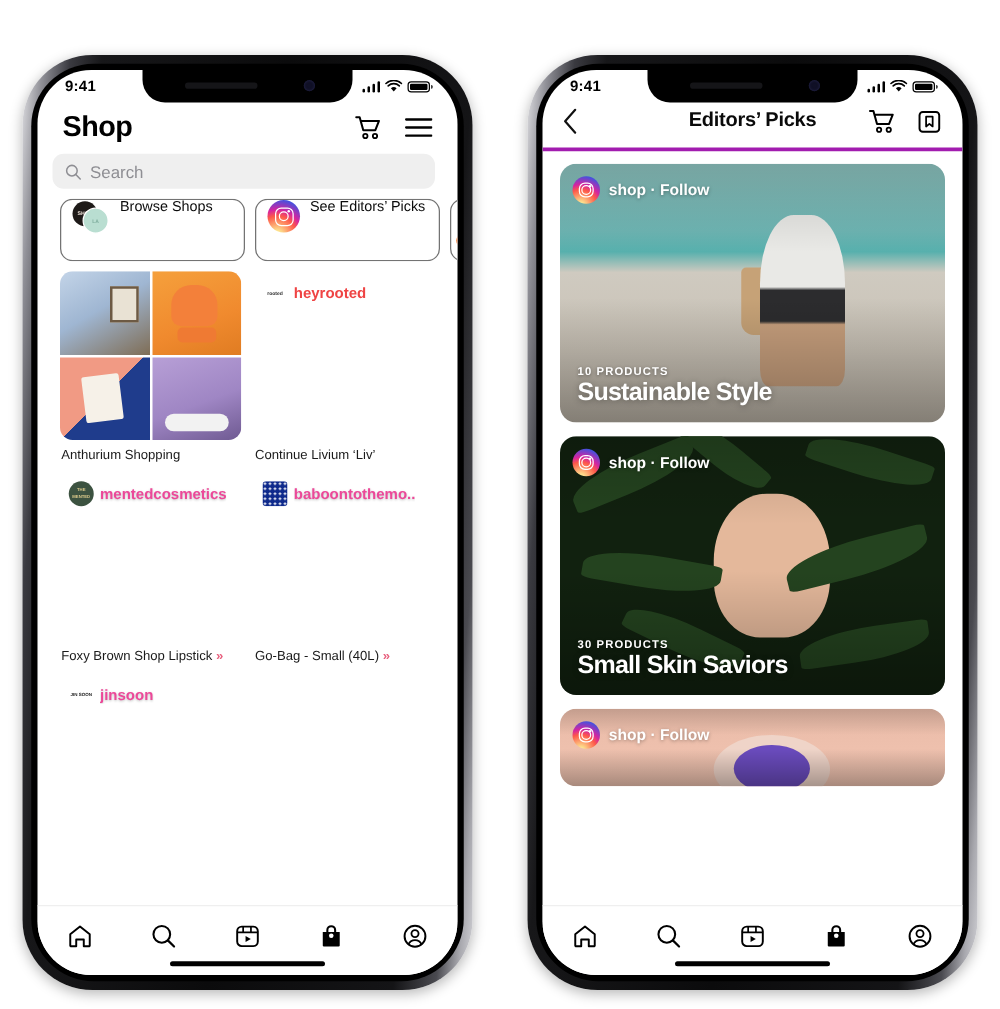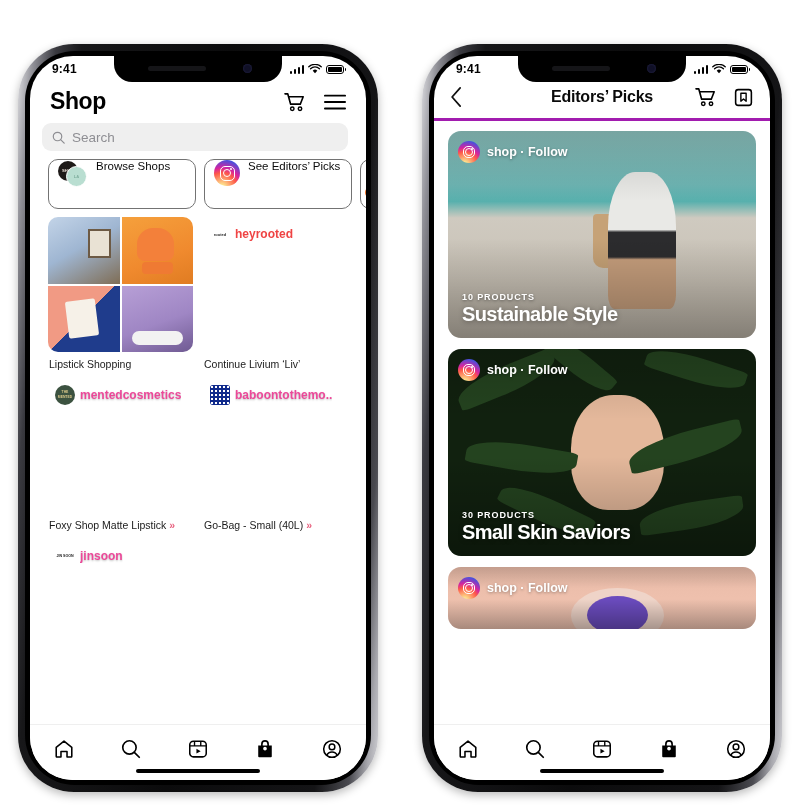--- a/index.html
+++ b/index.html
@@ -278,21 +278,21 @@
 
         <div class="pcard">
           <div class="pimg">
             <div class="collage">
               <div class="c1"></div>
                 <div class="c2"></div>
                 <div class="c3"></div>
                 <div class="c4"></div>
             </div>
           </div>
-          <div class="pcaption">Lipstick Shopping</div>
+          <div class="pcaption">Anthurium Shopping</div>
         </div>
 
         <div class="pcard">
           <div class="pimg">
             <div class="plant">
               <i class="leaf" style="left:18%;top:30%;width:30%;height:14%;transform:rotate(-18deg)"></i>
               <i class="leaf" style="left:46%;top:22%;width:32%;height:15%;transform:rotate(14deg)"></i>
               <i class="leaf" style="left:26%;top:46%;width:34%;height:16%;transform:rotate(-6deg)"></i>
               <i class="leaf" style="left:50%;top:42%;width:30%;height:14%;transform:rotate(22deg)"></i>
               <i class="leaf" style="left:34%;top:58%;width:28%;height:13%;transform:rotate(-12deg)"></i>
@@ -312,21 +312,21 @@
         <div class="pcard">
           <div class="pimg">
             <div class="model-a"></div>
             <div class="brandrow">
               <div class="brandlogo" style="background:#3c5240;color:#d9c88a;font-size:3.4px">
                   <span>THE MENTED</span>
                 </div>
               <div class="brandname">mentedcosmetics</div>
             </div>
           </div>
-          <div class="pcaption"><span>Foxy Shop Matte Lipstick</span> <span class="chev">»</span></div>
+          <div class="pcaption"><span>Foxy Brown Shop Lipstick</span> <span class="chev">»</span></div>
         </div>
 
         <div class="pcard">
           <div class="pimg">
             <div class="model-b"></div>
             <div class="brandrow">
               <div class="brandlogo" style="background:#0f2a8c;background-image:radial-gradient(#fff 28%,transparent 30%);background-size:4px 4px;border-radius:3px"></div>
               <div class="brandname">baboontothemo..</div>
             </div>
           </div>

